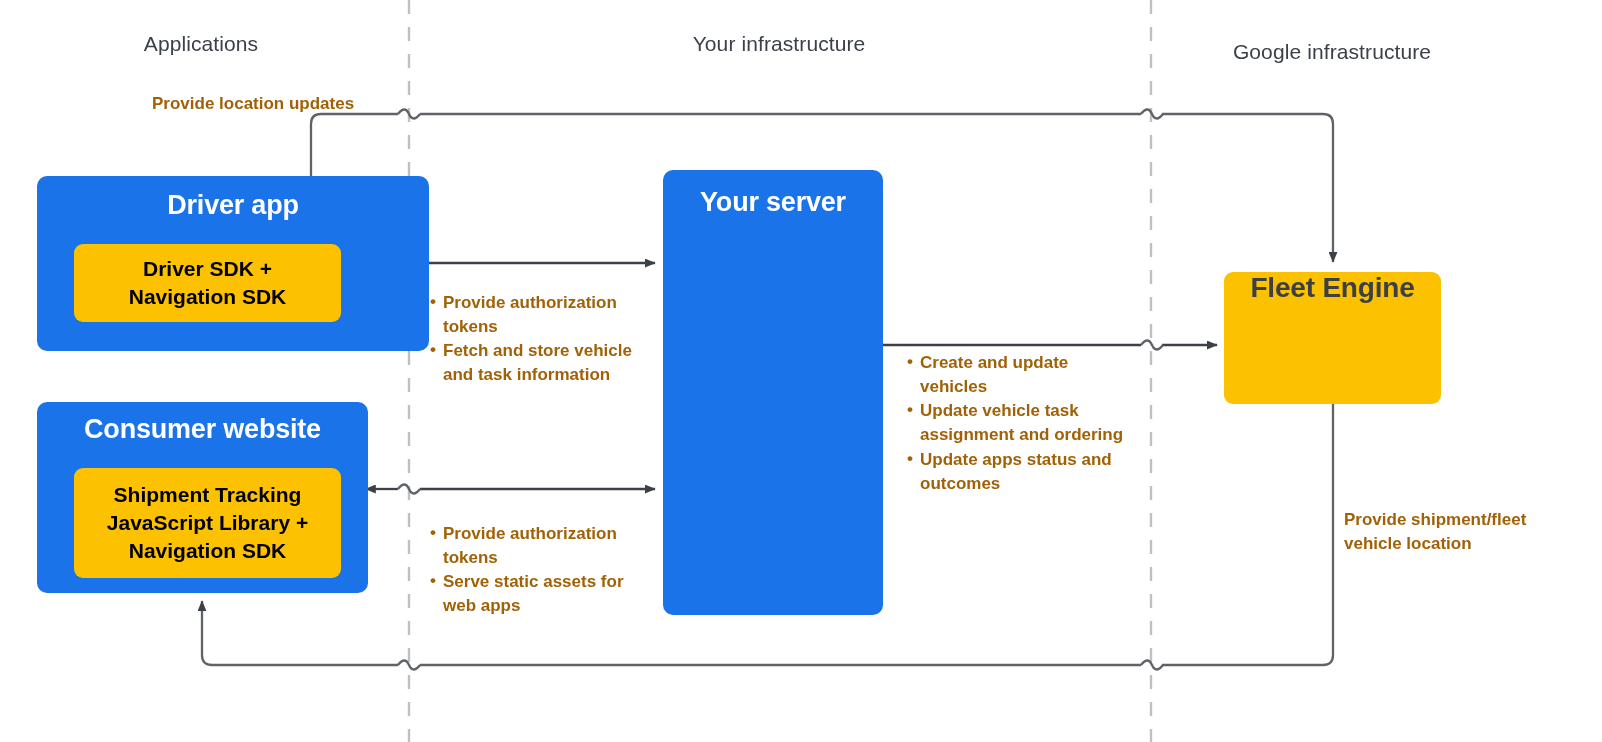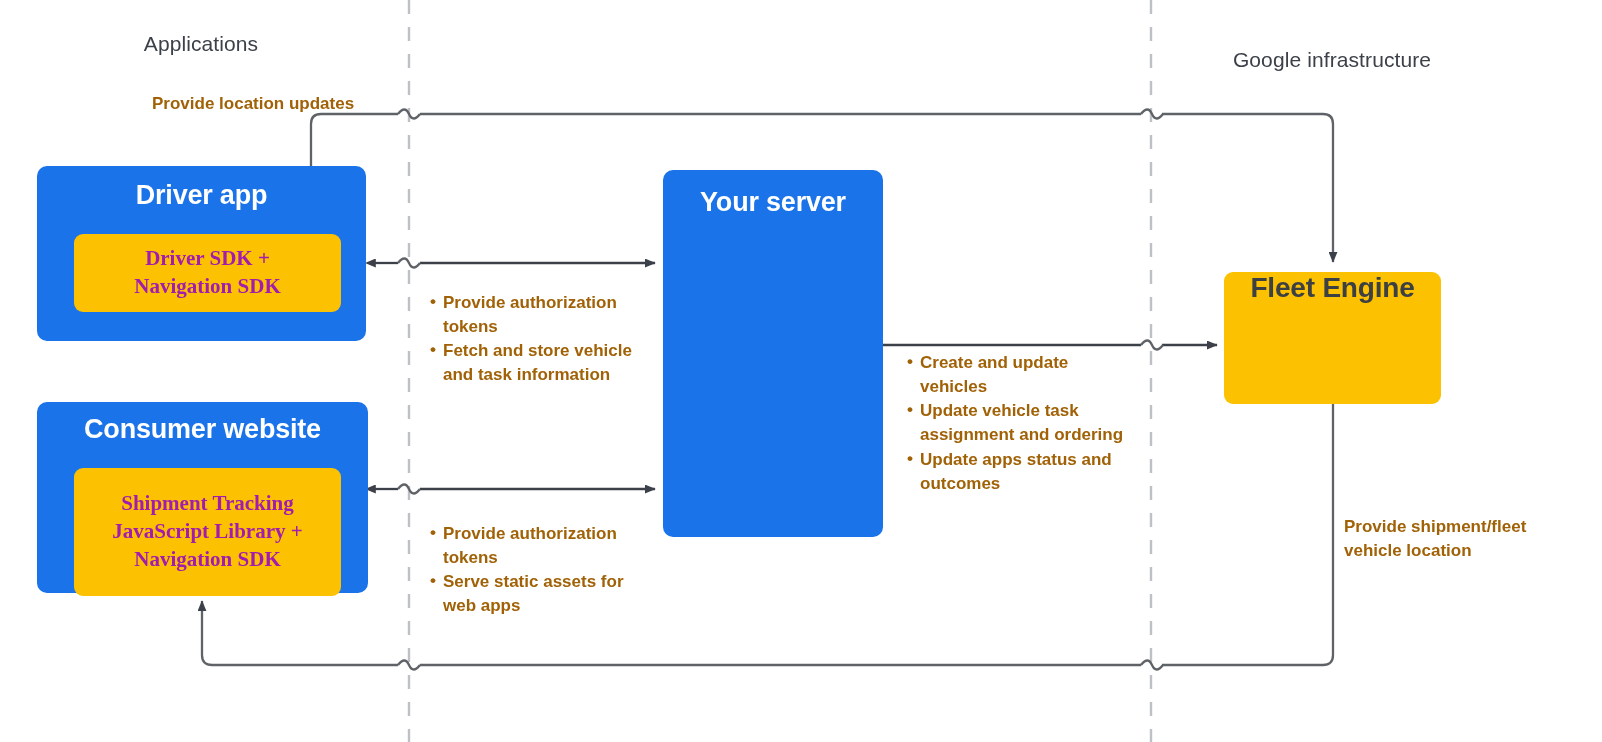--- a/index.html
+++ b/index.html
@@ -51,27 +51,26 @@
   }
   
   .chip{
     position:absolute;
     background:#fcc100;
     border-radius:9px;
     display:flex;
     align-items:center;
     justify-content:center;
     text-align:center;
-    color:#a21caf;
+    color:#000000;
     font-weight:700;
     font-size:21px;
     line-height:1.33;
     box-sizing:border-box;
     padding:20px 6px;
-    font-family:Liberation Serif, serif;
   }
 
   
   .node-yellow{
     position:absolute;
     background:#fcc100;
     border-radius:9px;
     display:flex;
     justify-content:center;
     color:#3c4043;
@@ -159,36 +158,37 @@
     <g fill="none" stroke="#5f6368" stroke-width="2.3">
       <path d="M1333,404 L1333,655 Q1333,665 1323,665 L1162,665
                M1141,665 L420,665
                M398,665 L212,665 Q202,665 202,655 L202,601" marker-end="url(#arrowEnd)"></path>
       <path d="M1141,665 q7,-9 11,0 q4,9 11,0"></path>
       <path d="M398,665 q7,-9 11,0 q4,9 11,0"></path>
     </g>
   </svg>
 
   <div class="zone-title" style="left:201px; top:32px;">Applications</div>
-  <div class="zone-title" style="left:1332px; top:48px;">Google infrastructure</div>
-
-  <div class="card" style="left:37px; top:166px; width:329px; height:175px;">
+  <div class="zone-title" style="left:779px; top:32px;">Your infrastructure</div>
+  <div class="zone-title" style="left:1332px; top:40px;">Google infrastructure</div>
+
+  <div class="card" style="left:37px; top:176px; width:392px; height:175px;">
     <div class="card-title" style="top:14px;">Driver app</div>
     <div class="chip" style="left:37px; top:68px; width:267px; height:78px; white-space:pre-line;">Driver SDK +
 Navigation SDK</div>
   </div>
 
   <div class="card" style="left:37px; top:402px; width:331px; height:191px;">
     <div class="card-title" style="top:12px;">Consumer website</div>
-    <div class="chip" style="left:37px; top:66px; width:267px; height:128px; white-space:pre-line;">Shipment Tracking
+    <div class="chip" style="left:37px; top:66px; width:267px; height:110px; white-space:pre-line;">Shipment Tracking
 JavaScript Library  +
 Navigation SDK</div>
   </div>
 
-  <div class="card" style="left:663px; top:170px; width:220px; height:367px;">
+  <div class="card" style="left:663px; top:170px; width:220px; height:445px;">
     <div class="card-title" style="top:17px;">Your server</div>
   </div>
 
   <div class="node-yellow" style="left:1224px; top:272px; width:217px; height:132px;">
     <span>Fleet Engine</span>
   </div>
 
   <div class="note" style="left:152px; top:92px;">Provide location updates</div>
 
   <div class="note" style="left:418px; top:279px; width:228px;">
@@ -206,15 +206,15 @@
   </div>
 
   <div class="note" style="left:895px; top:339px; width:250px;">
     <ul class="bullets">
       <li>Create and update vehicles</li>
       <li>Update vehicle task assignment and ordering</li>
       <li>Update apps status and outcomes</li>
     </ul>
   </div>
 
-  <div class="note" style="left:1344px; top:508px; width:210px;margin-top:7px;">Provide shipment/fleet vehicle location</div>
+  <div class="note" style="left:1344px; top:508px; width:210px;">Provide shipment/fleet vehicle location</div>
 
 </div>
 
 </body></html>

